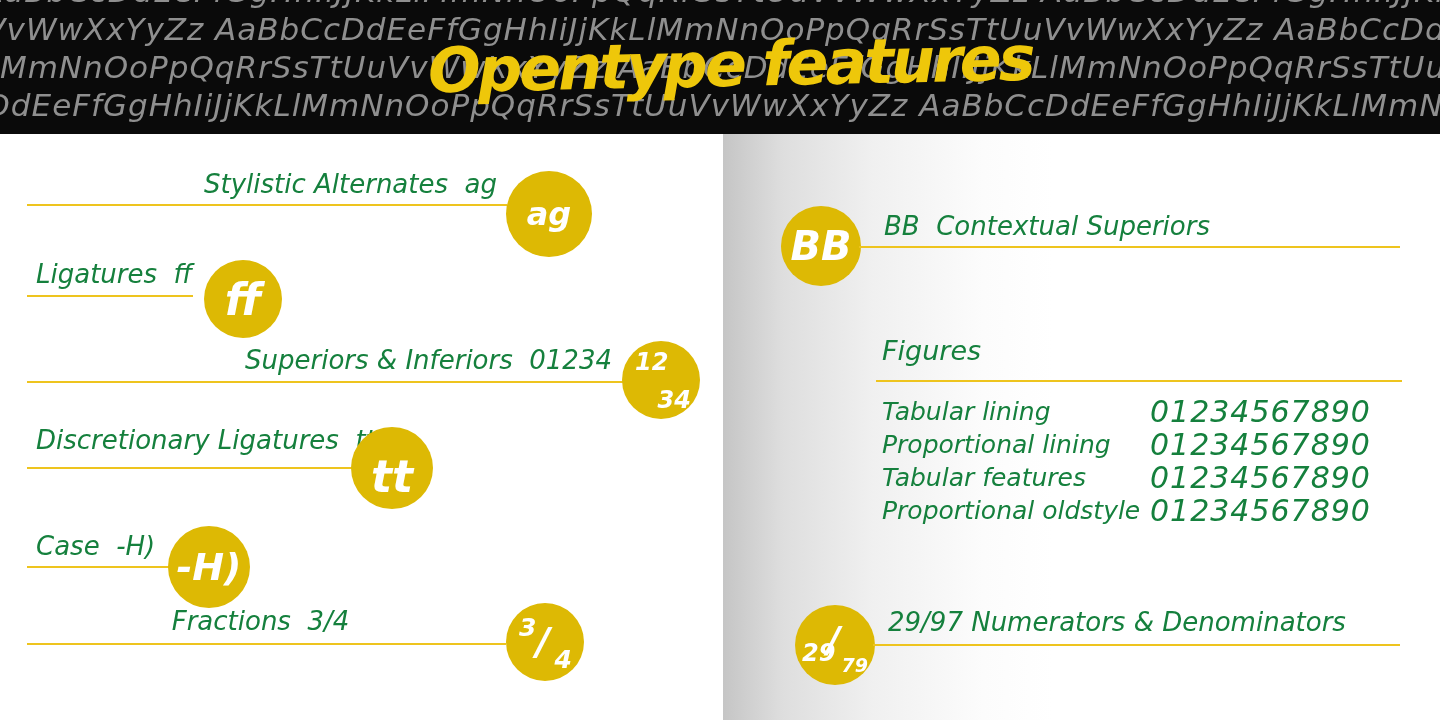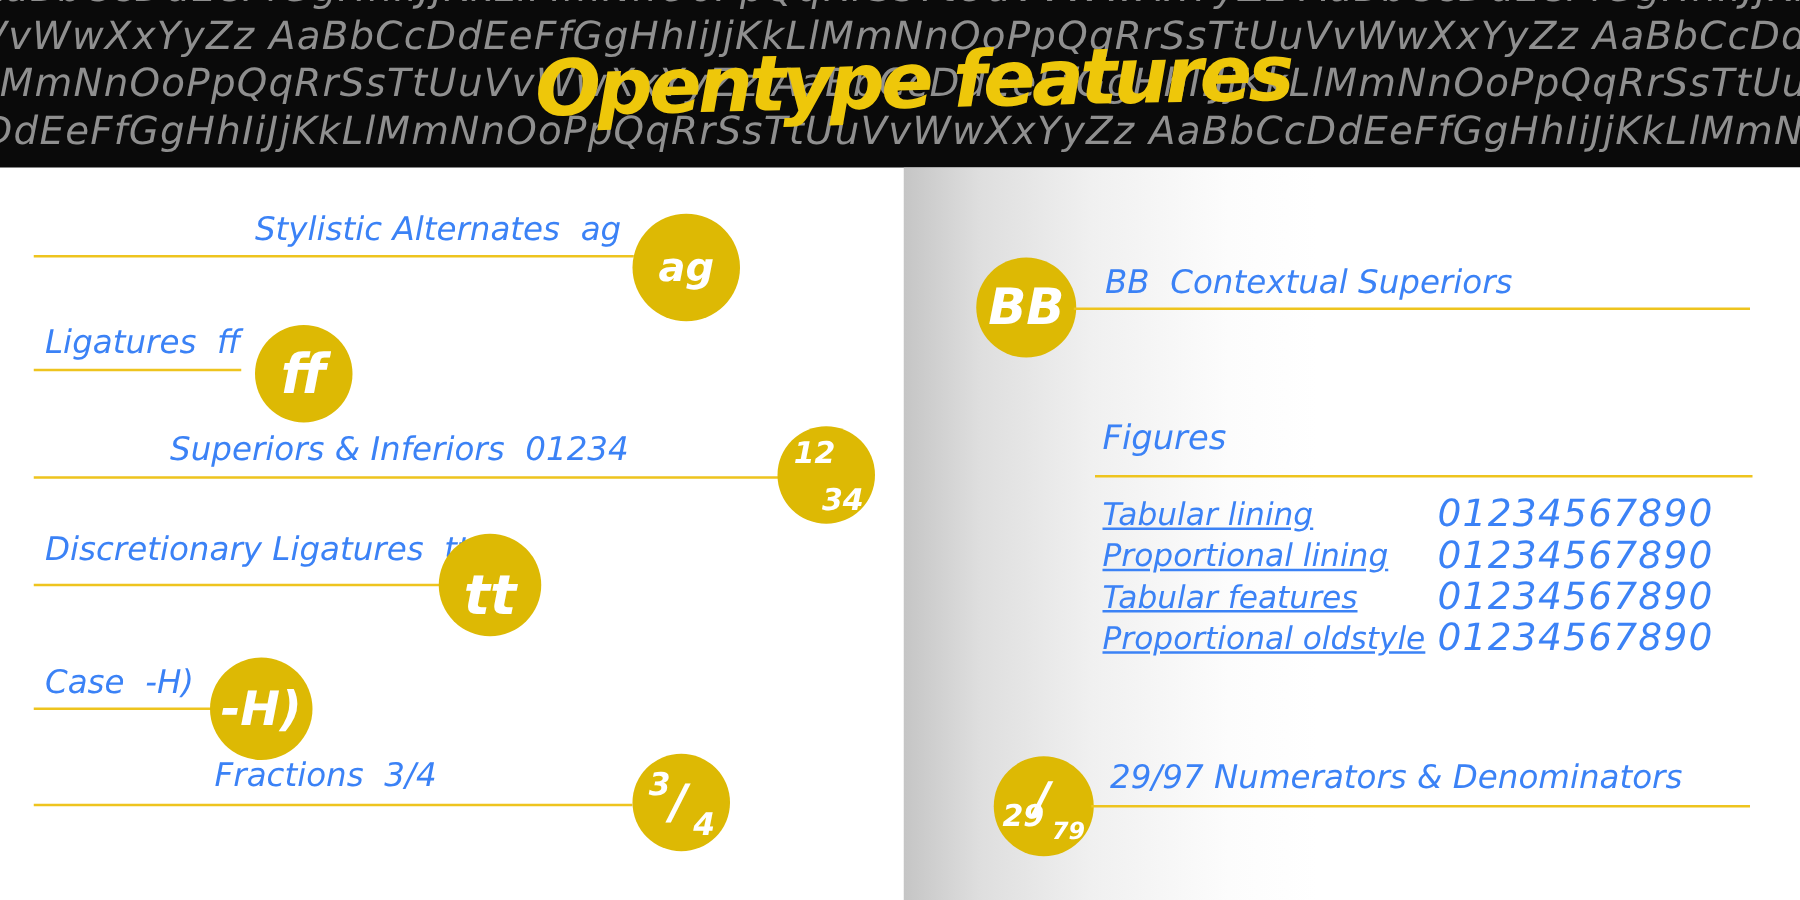--- a/index.html
+++ b/index.html
@@ -23,21 +23,21 @@
     font-size:62px;font-weight:bold;font-style:italic;letter-spacing:-3px;
     color:#eec70a;transform:rotate(-1.2deg);white-space:pre;
   }
   
   .right-page{
     position:absolute;left:723px;top:134px;width:717px;height:586px;
     background:linear-gradient(90deg,#c5c5c5 0px,#dedede 60px,#f0f0f0 150px,#fcfcfc 260px,#ffffff 330px);
   }
   
   .hand{
-    position:absolute;color:#3b82f6;font-style:italic;white-space:pre;
+    position:absolute;color:#15803d;font-style:italic;white-space:pre;
     font-family:"DejaVu Sans", sans-serif;
   }
   .rule{
     position:absolute;height:2px;background:#eec41e;
   }
   .badge{
     position:absolute;border-radius:50%;background:#ddb904;color:#ffffff;
     display:flex;align-items:center;justify-content:center;
   }
   .badge .g{
@@ -50,21 +50,21 @@
   }
   .stack-top{left:13px;top:7px;font-size:24px;}
   .stack-bottom{right:9px;bottom:5px;font-size:24px;}
   .frac-num{left:13px;top:10px;font-size:25px;}
   .frac-slash{left:30px;top:16px;font-size:38px;font-weight:normal;}
   .frac-den{right:12px;bottom:7px;font-size:25px;}
   .frac2-num{left:7px;top:12px;font-size:24px;margin-top:22px;}
   .frac2-slash{left:32px;top:14px;font-size:36px;font-weight:normal;}
   .frac2-den{right:7px;bottom:9px;font-size:19px;}
   
-  .fig-label{font-size:25px;text-decoration:underline;}
+  .fig-label{font-size:25px;}
   .fig-value{font-size:30px;letter-spacing:1px;}
 </style>
 </head>
 <body>
 
 <div class="banner">
   <span class="banner-row" style="left:-18px;top:-27px;">AaBbCcDdEeFfGgHhIiJjKkLlMmNnOoPpQqRrSsTtUuVvWwXxYyZz AaBbCcDdEeFfGgHhIiJjKkLlMmNnOoPpQqRrSsTtUuVvWwXxYyZz</span>
   <span class="banner-row" style="left:-60px;top:11px;">UuVvWwXxYyZz AaBbCcDdEeFfGgHhIiJjKkLlMmNnOoPpQqRrSsTtUuVvWwXxYyZz AaBbCcDdEeFfGgHhIiJjKkLlMmNnOoPpQqRrSsTtUuVvWwXxYyZz</span>
   <span class="banner-row" style="left:-28px;top:49px;">LlMmNnOoPpQqRrSsTtUuVvWwXxYyZz AaBbCcDdEeFfGgHhIiJjKkLlMmNnOoPpQqRrSsTtUuVvWwXxYyZz AaBbCcDdEeFfGgHhIiJjKk</span>
   <span class="banner-row" style="left:-14px;top:87px;">DdEeFfGgHhIiJjKkLlMmNnOoPpQqRrSsTtUuVvWwXxYyZz AaBbCcDdEeFfGgHhIiJjKkLlMmNnOoPpQqRrSsTtUuVvWwXxYyZz AaBb</span>
@@ -78,21 +78,21 @@
 <div class="badge" style="left:506px;top:171px;width:86px;height:86px;">
   <span class="g" style="font-size:32px;">ag</span>
 </div>
 
 <div class="hand" style="left:36px;top:259px;font-size:26px;">Ligatures  ff</div>
 <div class="rule" style="left:27px;top:295px;width:166px;"></div>
 <div class="badge" style="left:204px;top:260px;width:78px;height:78px;">
   <span class="g" style="font-size:44px;">ff</span>
 </div>
 
-<div class="hand" style="left:27px;top:345px;width:585px;text-align:center;font-size:26px;">Superiors &amp; Inferiors  01234</div>
+<div class="hand" style="left:27px;top:345px;width:585px;text-align:right;font-size:26px;">Superiors &amp; Inferiors  01234</div>
 <div class="rule" style="left:27px;top:381px;width:597px;"></div>
 <div class="badge" style="left:622px;top:341px;width:78px;height:78px;align-items:flex-end;">
   <div class="badge-inner">
     <span class="stack-top">12</span>
     <span class="stack-bottom">34</span>
   </div>
 </div>
 
 <div class="hand" style="left:36px;top:425px;font-size:26px;">Discretionary Ligatures  tt</div>
 <div class="rule" style="left:27px;top:467px;width:325px;"></div>

